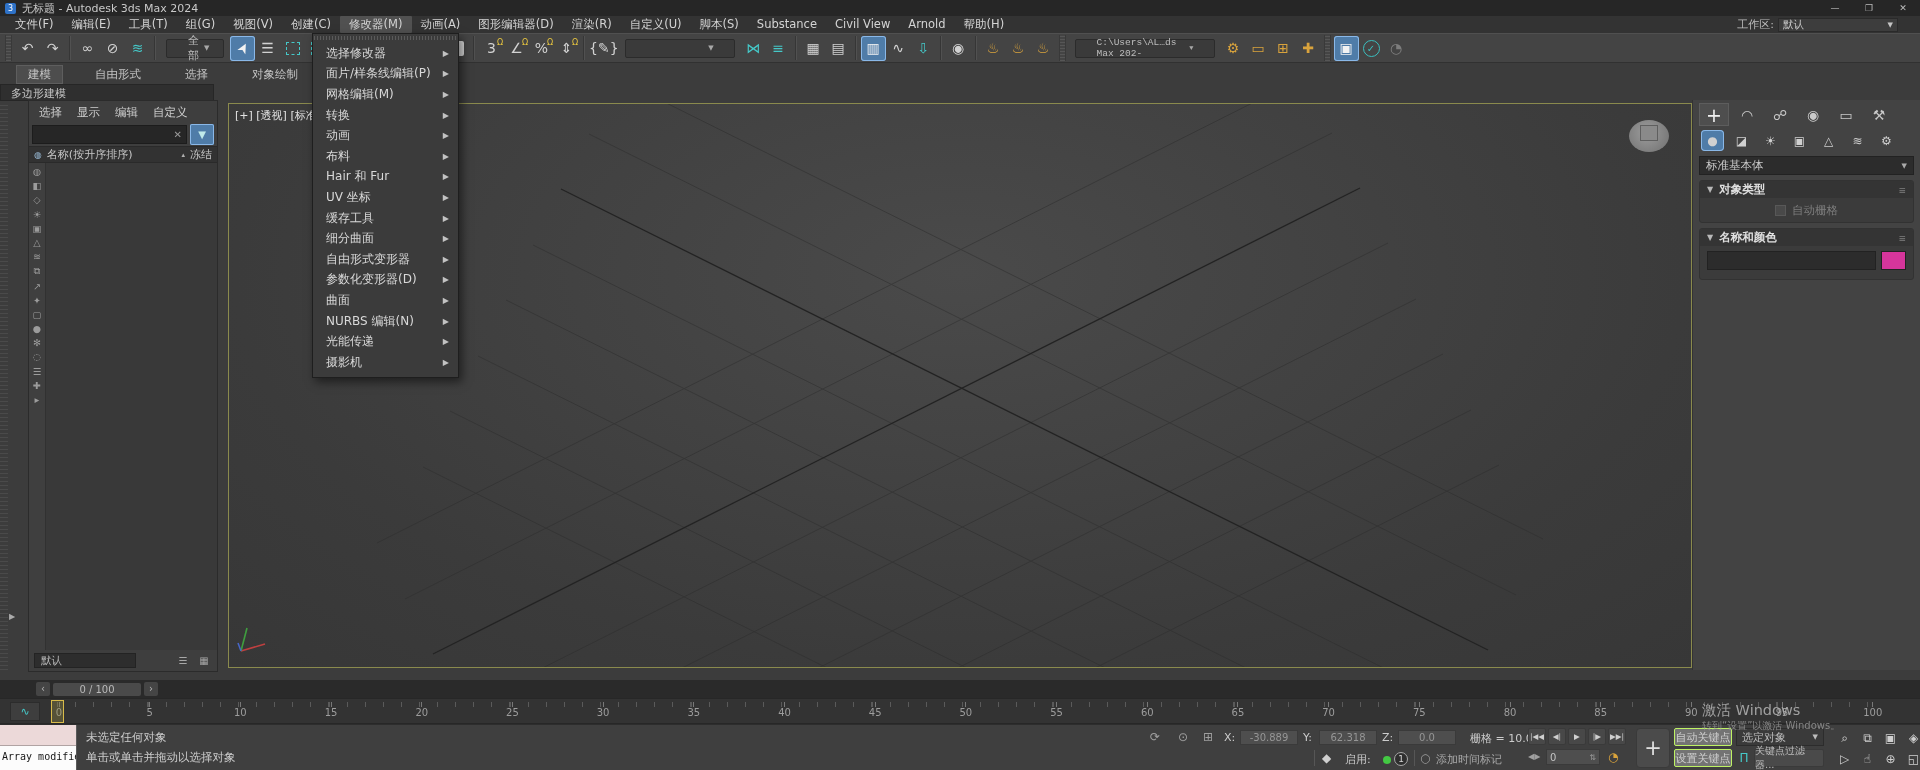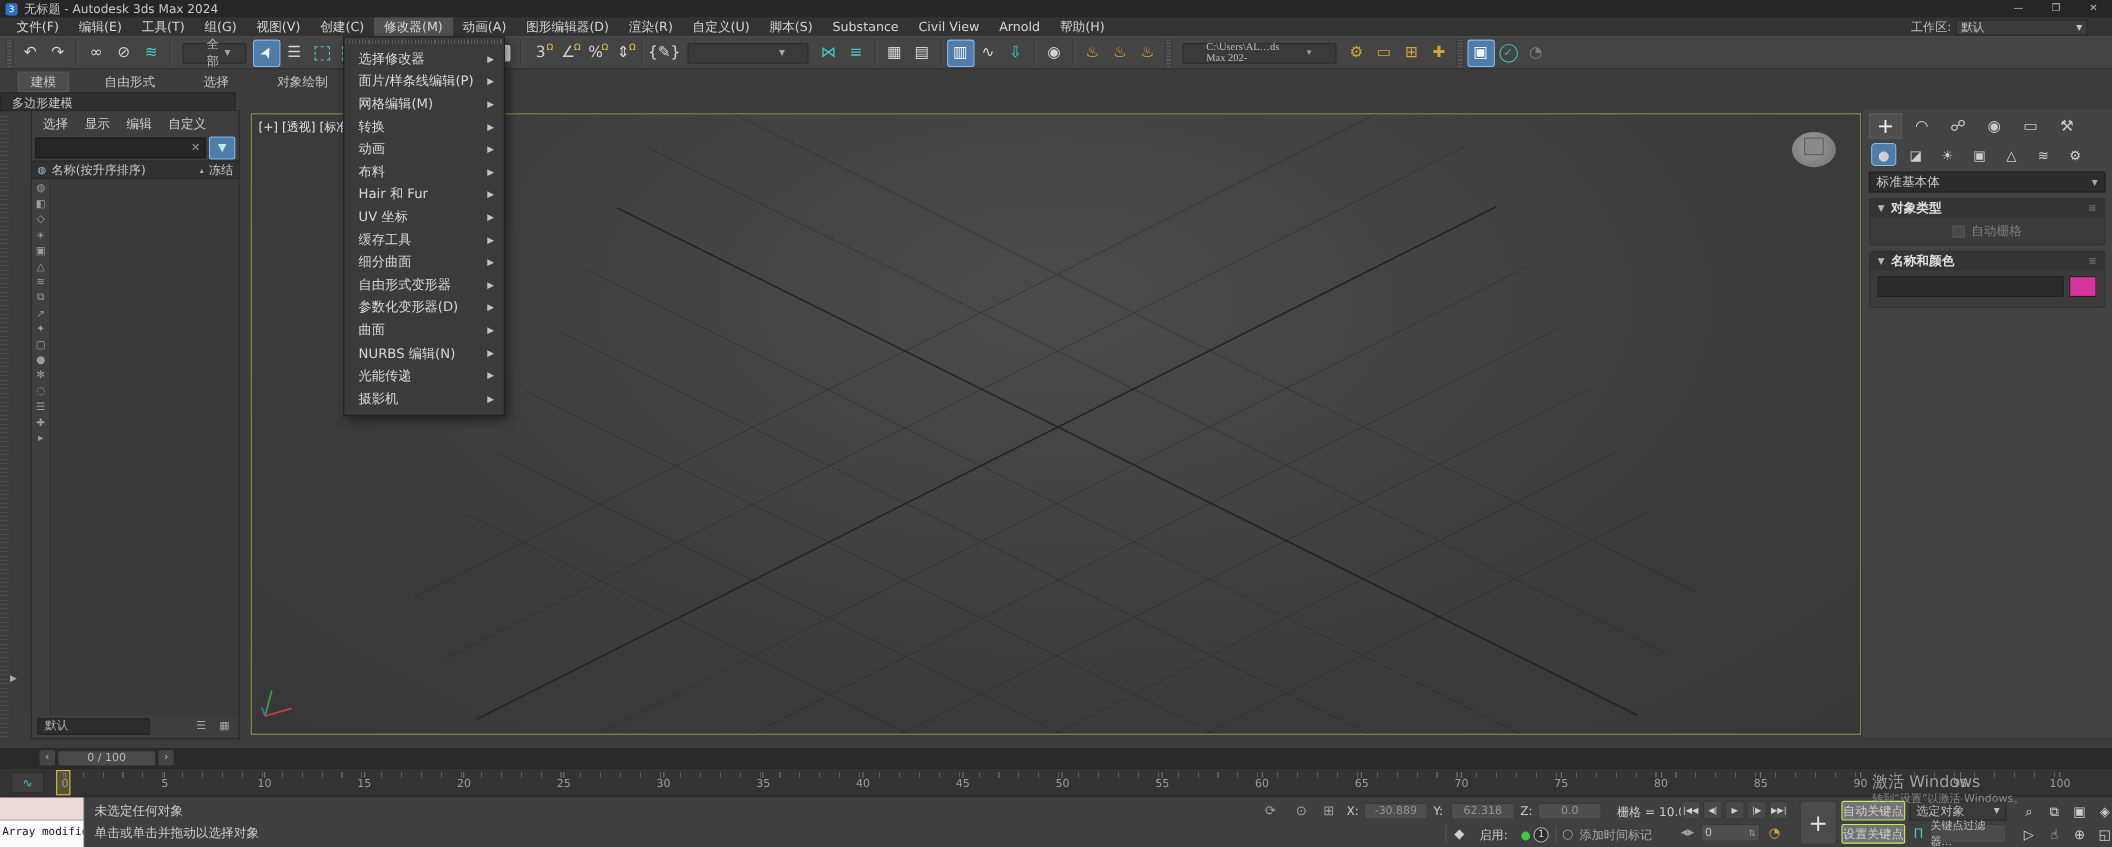--- a/index.html
+++ b/index.html
@@ -27,21 +27,21 @@
 .teal{color:#45c8c8}.amber{color:#d9a33c}.dim{color:#7d7d7d}
 .badge{color:#e8c63f;font-size:8px;position:absolute;right:1px;top:2px}
 .cur .g{display:inline-block;transform:rotate(-62deg)}
 .dbox .g{width:14px;height:13px;border:1px dashed #45c8c8}
 .dbox.fill .g{background:linear-gradient(90deg,#45c8c8 45%,transparent 45%)}
 .boxup .g{width:15px;height:15px;background:#d9d9d9;color:#2c2c2c;font-size:11px;display:flex;align-items:center;justify-content:center;border-radius:2px}
 .tealcirc .g{width:17px;height:17px;border:1px solid #3bbfbf;border-radius:50%;color:#3bbfbf;font-size:10px;display:flex;align-items:center;justify-content:center}
 .dd{height:19px;background:#3a3a3a;border:1px solid #2b2b2b;border-radius:2px;display:flex;align-items:center;font-size:11px;color:#bdbdbd;padding:0 20px;margin:0 6px}
 .dd .arr{margin-left:auto;font-size:7px;color:#a8a8a8;padding-left:5px}
 .w58{width:58px}.w40{width:40px}.w110{width:110px}.w140{width:140px}
-.mono{font-family:Liberation Serif, serif;font-size:9.5px}
+.mono{font-family:Liberation Mono, monospace;font-size:9.5px}
 .g:empty{min-width:1px}
 .lbl:empty,.arr:empty,.badge:empty{display:none}
 
 .ribbon{position:absolute;left:0;top:64px;right:0;height:20px;display:flex;align-items:flex-end;padding-left:16px;gap:20px;font-size:11.5px}
 .rtab{padding:2px 12px;color:#c5c5c5}
 .rtab.active{background:#4d4d4d;box-shadow:inset 0 0 0 1px #5e5e5e}
 .polybar{position:absolute;left:0;top:84px;width:214px;height:17px;background:#2f2f2f;font-size:11px;color:#c8c8c8;line-height:17px;padding-left:10px;border:1px solid #262626}
 
 .lrail{position:absolute;left:0;top:103px;width:8px;height:567px;background:repeating-linear-gradient(0deg,#4a4a4a 0 1px,transparent 1px 4px)}
 .lexpand{position:absolute;left:9px;top:612px;font-size:8px;color:#ababab}

